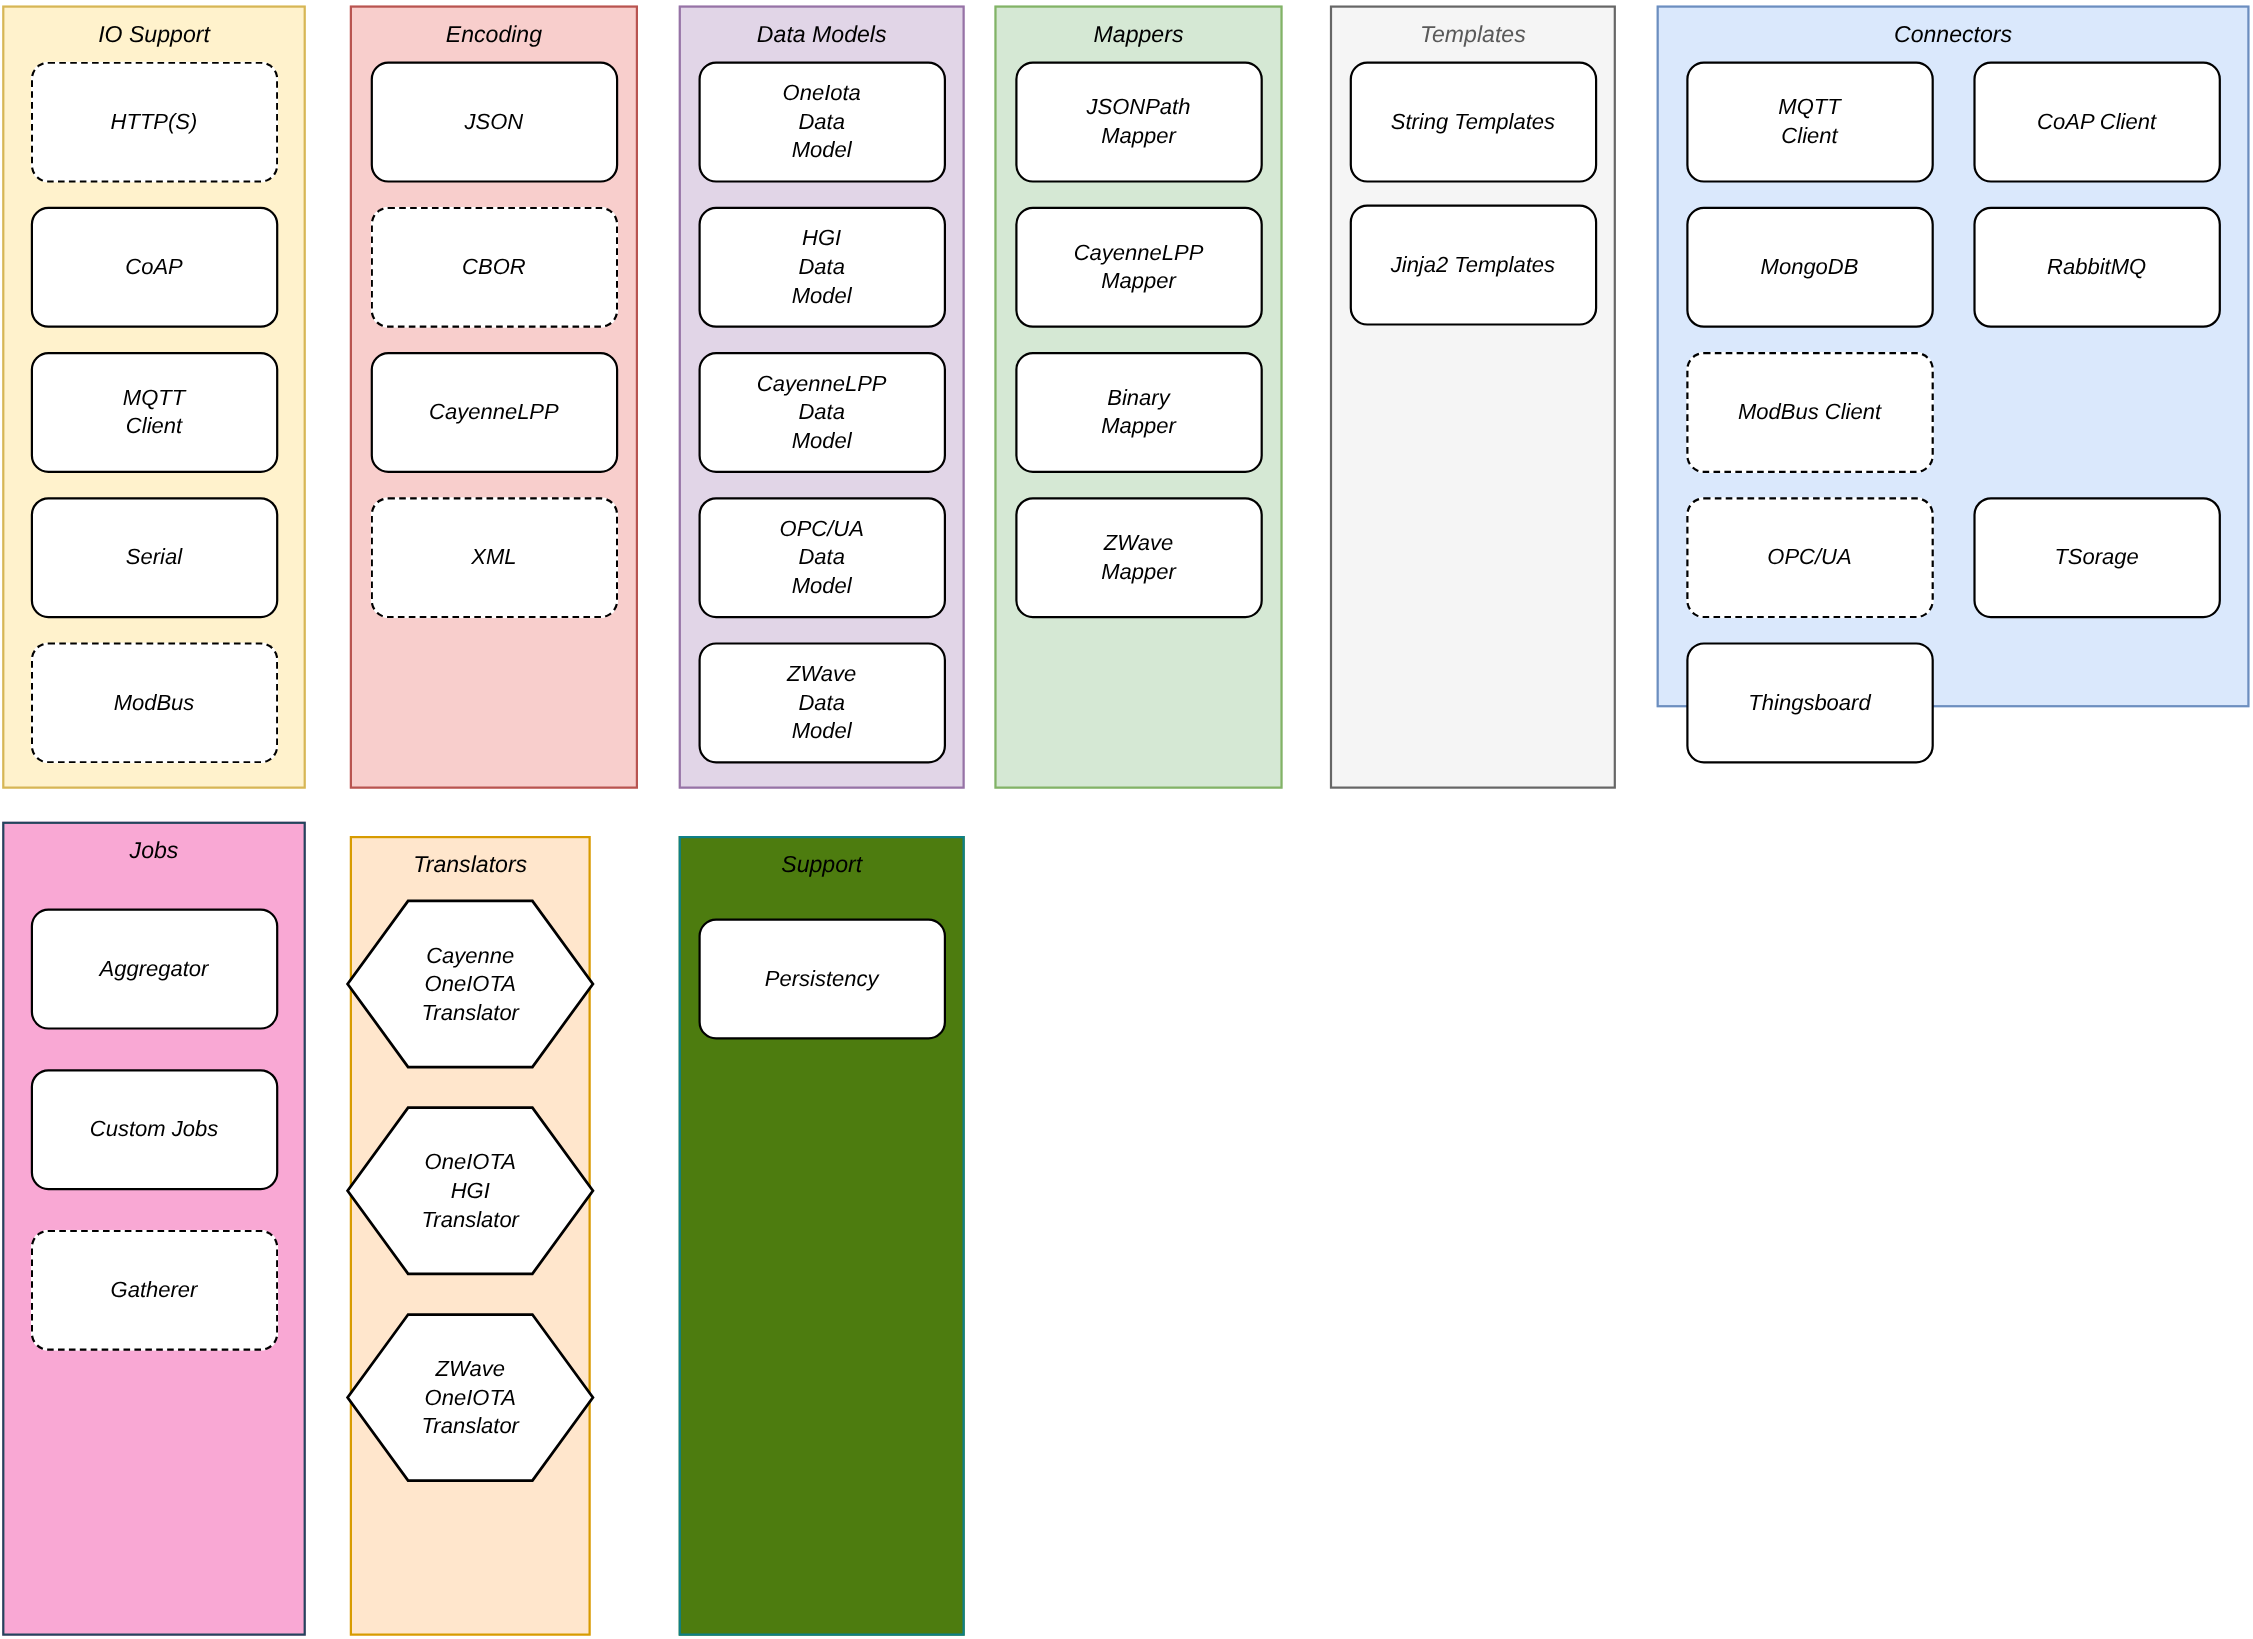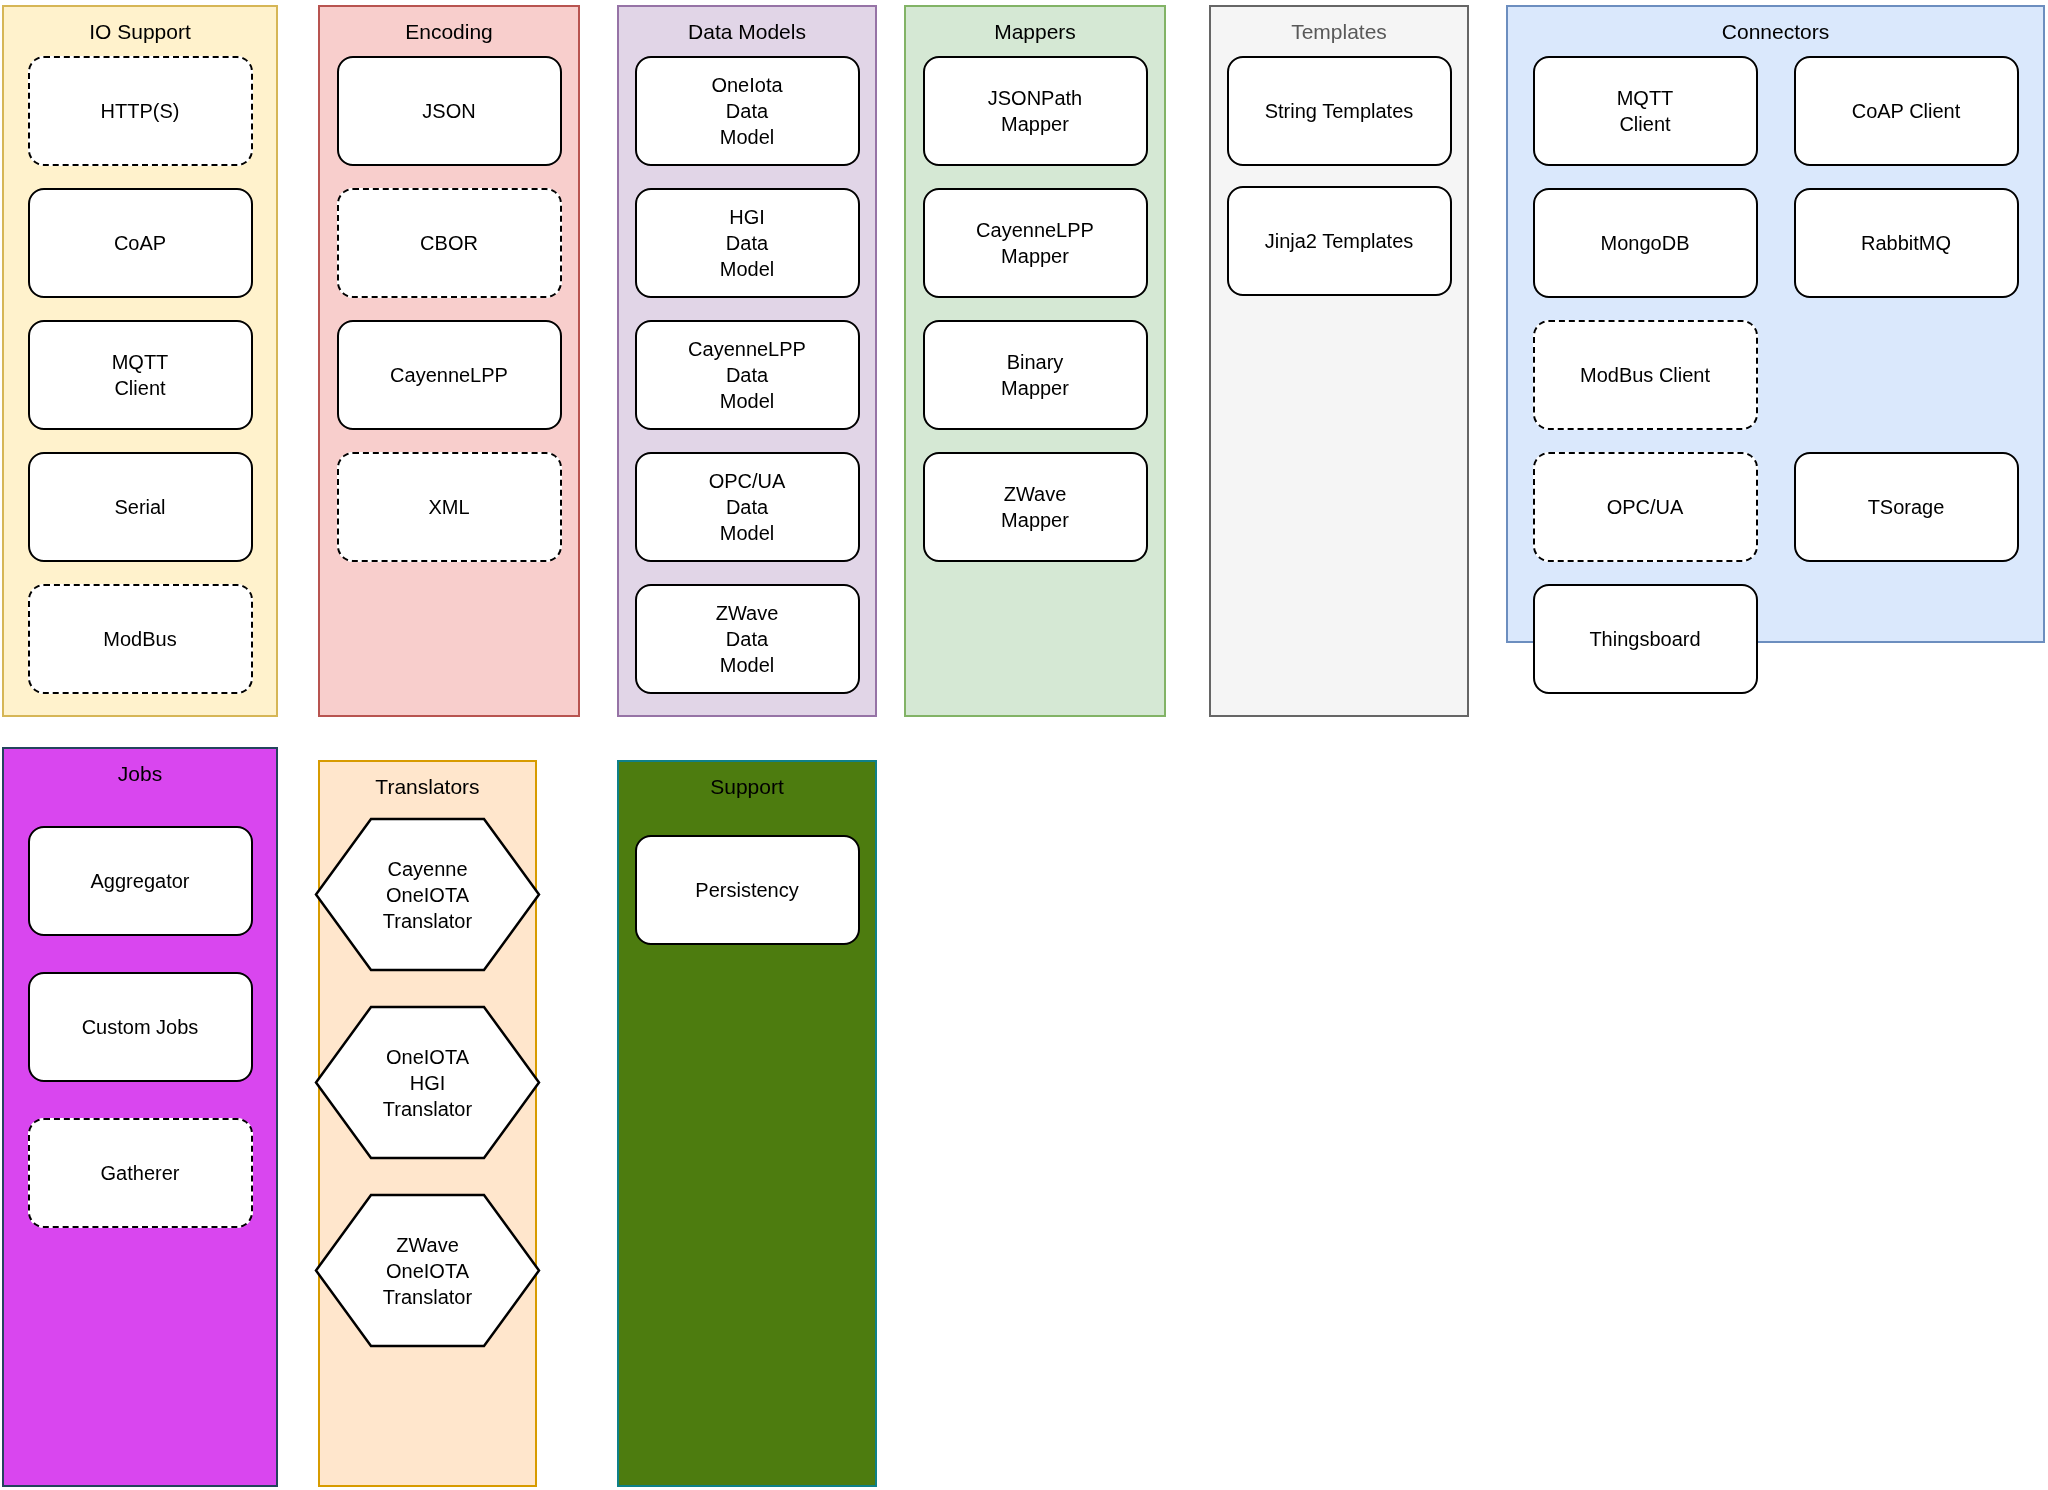--- a/index.html
+++ b/index.html
@@ -1,39 +1,39 @@
 <!DOCTYPE html>
 <html><head>
 <meta charset="utf-8">
 <style>
   html,body{margin:0;padding:0;}
   body{
     width:2048px;height:1490px;position:relative;background:#ffffff;
     font-family:"Liberation Sans", sans-serif;color:#000;
   }
-  .group{position:absolute;box-sizing:border-box;border:2px solid #1d4ed8;}
+  .group{position:absolute;box-sizing:border-box;border:2px solid #1d4ed8;font-style:italic;}
   .group-title{padding-top:13px;font-size:21px;text-align:center;}
   .boxes{margin-top:12px;display:flex;flex-direction:column;align-items:center;gap:22px;}
 
   .node{
     width:225px;height:110px;box-sizing:border-box;background:#ffffff;
     border:2px solid #000;border-radius:16px;
     display:flex;align-items:center;justify-content:center;
     text-align:center;font-size:20px;line-height:1.3;white-space:pre-line;
   }
   .node.dashed{border-style:dashed;}
 
   
   .io-support {left:2px;   top:5px;  width:276px;height:712px;background:#FFF2CC;border-color:#D6B656;}
   .encoding   {left:318px; top:5px;  width:262px;height:712px;background:#F8CECC;border-color:#B85450;}
   .data-models{left:617px; top:5px;  width:260px;height:712px;background:#E1D5E7;border-color:#9673A6;}
   .mappers    {left:904px; top:5px;  width:262px;height:712px;background:#D5E8D4;border-color:#82B366;}
   .templates  {left:1209px;top:5px;  width:260px;height:712px;background:#F5F5F5;border-color:#666666;}
   .connectors {left:1506px;top:5px;  width:539px;height:638px;background:#DAE8FC;border-color:#6C8EBF;}
-  .jobs       {left:2px;   top:747px;width:276px;height:740px;background:#d946ef;border-color:#23445D;}
+  .jobs       {left:2px;   top:747px;width:276px;height:740px;background:#f9a8d4;border-color:#23445D;}
   .translators{left:318px; top:760px;width:219px;height:727px;background:#FFE6CC;border-color:#D79B00;}
   .support    {left:617px; top:760px;width:260px;height:727px;background:#4d7c0f;border-color:#0E8088;}
 
   .templates .group-title{color:#595959;}
   .templates .boxes{gap:20px;}
 
   .connectors .grid{
     display:grid;grid-template-columns:225px 225px;gap:22px 36px;
     justify-content:center;margin-top:12px;
   }

